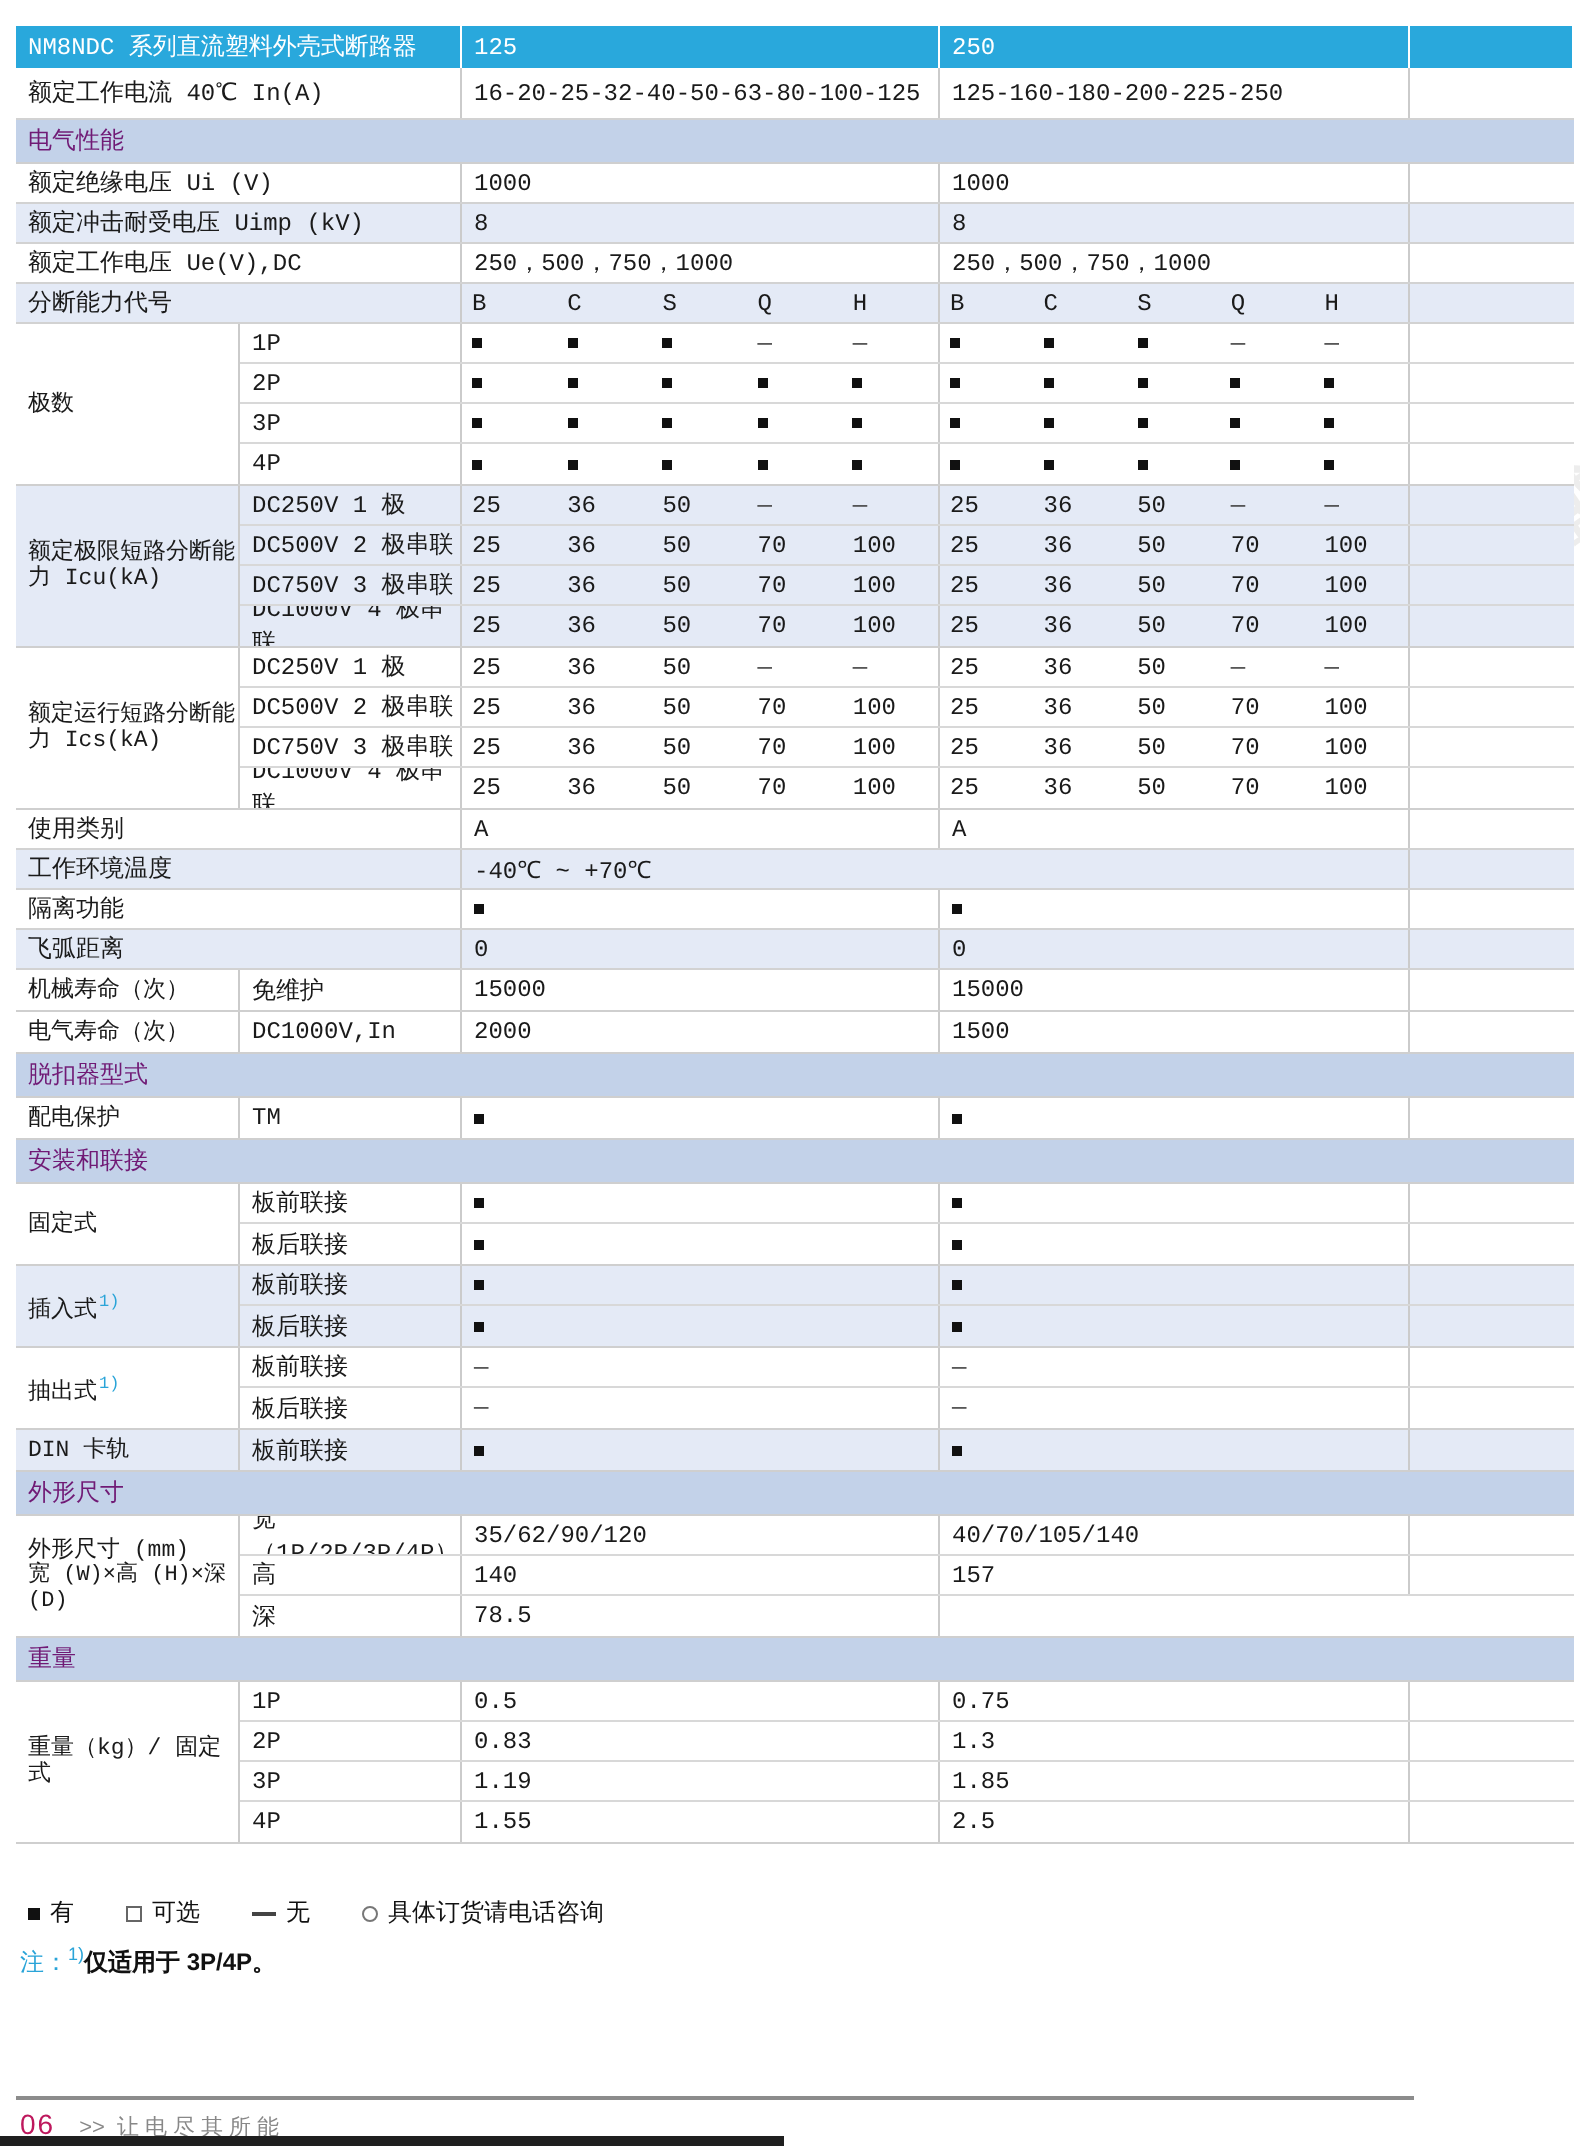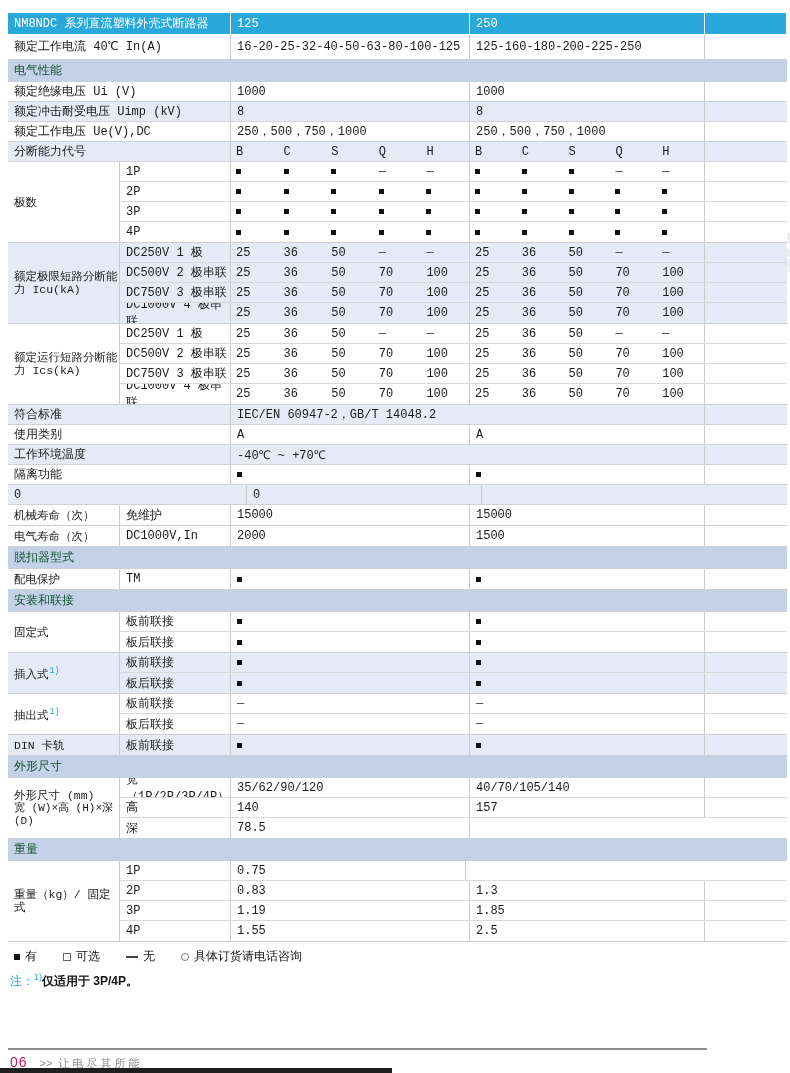--- a/index.html
+++ b/index.html
@@ -33,21 +33,21 @@
 
   
   #spec-table{position:absolute;left:8px;top:13px;width:779px;z-index:10;font-family:Liberation Mono, monospace;}
   .t-header{display:flex;height:21px;background:#29a8dc;}
   .t-header .hc{
     display:flex;align-items:center;box-sizing:border-box;padding-left:6px;
     color:#ffffff;font-size:12px;border-right:1px solid #ffffff;
   }
   .t-section{
     height:22px;background:#c3d2e9;display:flex;align-items:center;
-    box-sizing:border-box;padding-left:6px;font-size:12px;color:#14532d;
+    box-sizing:border-box;padding-left:6px;font-size:12px;color:#701a75;
     border-bottom:1px solid #cfcfcf;
   }
   .t-row{display:flex;height:20px;box-sizing:border-box;border-bottom:1px solid #d2d2d2;background:transparent;}
   .t-row.std{background:#ffffff;}
   .t-row.light{background:#e4eaf6;}
   .t-row.tall{height:26px;}
   .t-group{display:flex;border-bottom:1px solid #cfcfcf;background:#ffffff;}
   .t-group.light{background:#e4eaf6;}
   .t-group .gl{
     width:112px;box-sizing:border-box;border-right:1px solid #cbcbcb;
@@ -486,25 +486,20 @@
             <div class="s5">25</div>
             <div class="s5">36</div>
             <div class="s5">50</div>
             <div class="s5">70</div>
             <div class="s5">100</div>
           </div>
           <div class="c w-tail"></div>
         </div>
       </div>
     </div>
-    <div class="t-row light">
-      <div class="c w-label">符合标准</div>
-      <div class="c w-span">IEC/EN 60947-2，GB/T 14048.2</div>
-      <div class="c w-tail"></div>
-    </div>
     <div class="t-row std">
       <div class="c w-label">使用类别</div>
       <div class="c w-c1">A</div>
       <div class="c w-c2">A</div>
       <div class="c w-tail"></div>
     </div>
     <div class="t-row light">
       <div class="c w-label">工作环境温度</div>
       <div class="c w-span">-40℃ ~ +70℃</div>
       <div class="c w-tail"></div>
@@ -513,20 +508,21 @@
       <div class="c w-label">隔离功能</div>
       <div class="c w-c1">
         <span class="mark"></span>
       </div>
       <div class="c w-c2">
         <span class="mark"></span>
       </div>
       <div class="c w-tail"></div>
     </div>
     <div class="t-row light">
+      <div class="c w-label">飞弧距离</div>
       <div class="c w-c1">0</div>
       <div class="c w-c2">0</div>
       <div class="c w-tail"></div>
     </div>
     <div class="t-group">
       <div class="gl">
         <div>机械寿命（次）</div>
       </div>
       <div class="gr">
         <div class="t-row">
@@ -694,20 +690,21 @@
       </div>
     </div>
     <div class="t-section">重量</div>
     <div class="t-group">
       <div class="gl">
         <div>重量（kg）/ 固定式</div>
       </div>
       <div class="gr">
         <div class="t-row">
           <div class="c w-sub">1P</div>
+          <div class="c w-c1">0.5</div>
           <div class="c w-c2">0.75</div>
           <div class="c w-tail"></div>
         </div>
         <div class="t-row">
           <div class="c w-sub">2P</div>
           <div class="c w-c1">0.83</div>
           <div class="c w-c2">1.3</div>
           <div class="c w-tail"></div>
         </div>
         <div class="t-row">

